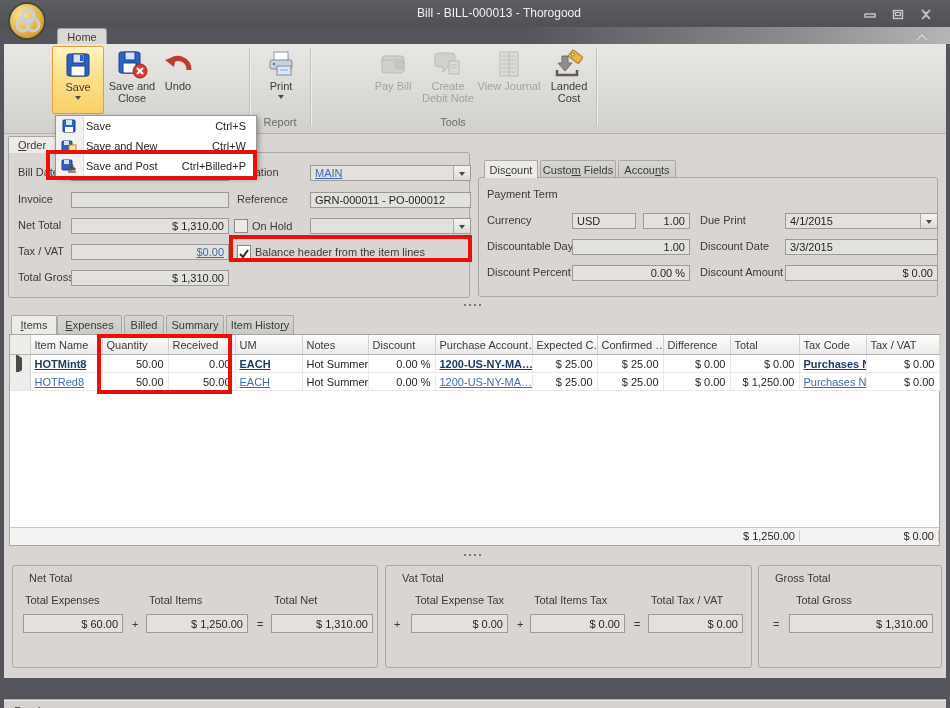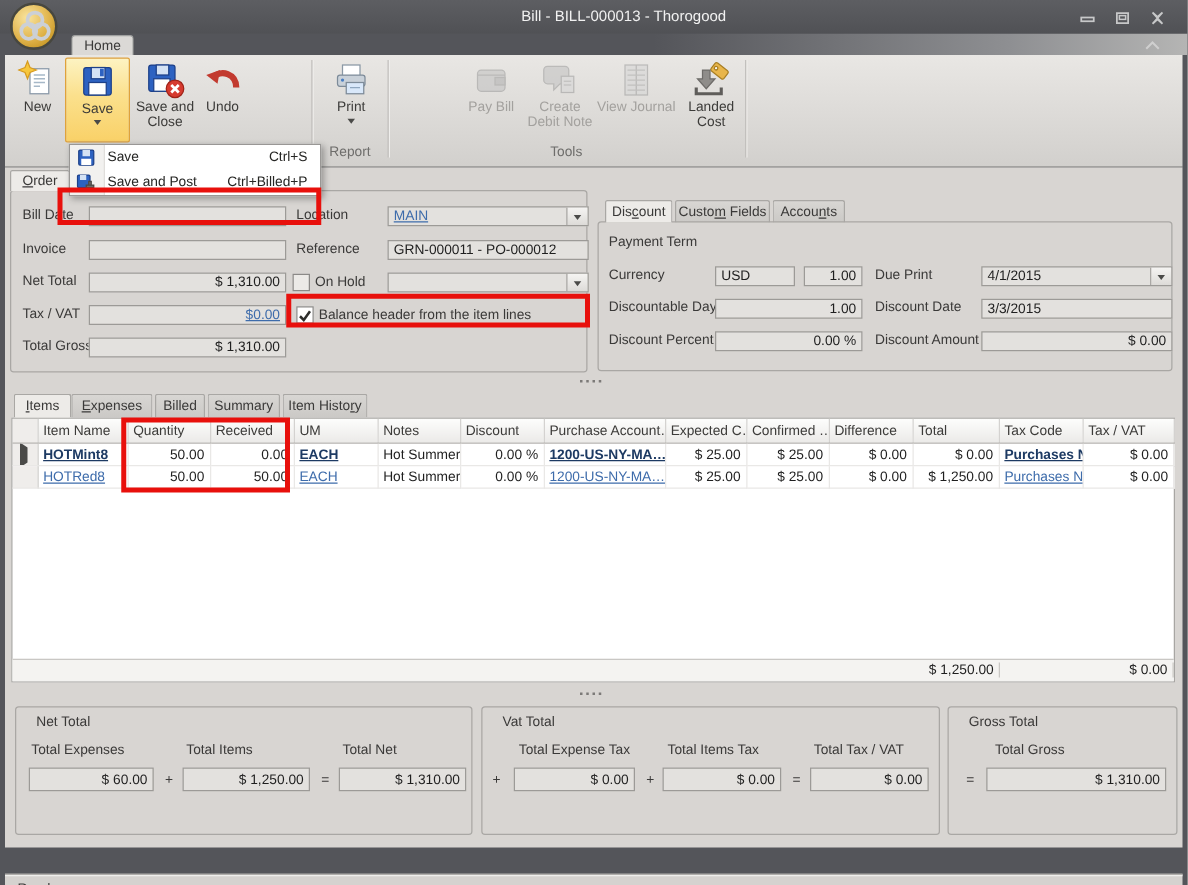--- a/index.html
+++ b/index.html
@@ -98,33 +98,20 @@
     <svg width="34" height="34" style="margin:1px 0 0 1px">
       <g fill="none" stroke="#ccd0d6" stroke-width="3">
         <circle cx="17" cy="11" r="6"></circle>
         <circle cx="12" cy="20" r="6"></circle>
         <circle cx="22" cy="20" r="6"></circle>
       </g>
     </svg>
   </div>
 
   <div id="ribbon">
-    <div class="rbtn" style="left:4px;width:44px">
-      <svg class="ric" viewBox="0 0 32 32">
-        <rect x="10" y="7" width="15" height="20" fill="#fff" stroke="#8a99a8"></rect>
-        <g stroke="#a6b8c8" stroke-width="1.3">
-            <line x1="13" y1="12" x2="22" y2="12"></line>
-            <line x1="13" y1="15" x2="22" y2="15"></line>
-            <line x1="13" y1="18" x2="22" y2="18"></line>
-            <line x1="13" y1="21" x2="18" y2="21"></line>
-          </g>
-        <path d="M8 1 L10 6 L15 8 L10 10 L8 15 L6 10 L1 8 L6 6 Z" fill="#f7c73c" stroke="#d79b20"></path>
-      </svg>
-      <span>New</span>
-    </div>
     <div class="rbtn hl" style="left:48px;width:52px">
       <svg class="ric" viewBox="0 0 32 32">
         <rect x="5" y="5" width="22" height="22" rx="2" fill="#2d62c1" stroke="#1d4089"></rect>
         <rect x="11" y="5" width="11" height="9" fill="#d4e2f4" stroke="#1d4089"></rect>
         <rect x="18" y="6" width="3" height="6" fill="#2d62c1"></rect>
         <rect x="9" y="17" width="14" height="10" fill="#fff" stroke="#1d4089"></rect>
       </svg>
       <span>Save</span>
       <span class="rarrow"></span>
     </div>
@@ -444,20 +431,29 @@
       <svg class="mic" viewBox="0 0 16 16">
         <rect x="2" y="2" width="12" height="12" rx="1" fill="#2d62c1" stroke="#1d4089"></rect>
         <rect x="5" y="2" width="6" height="5" fill="#d4e2f4"></rect>
         <rect x="4" y="9" width="8" height="5" fill="#fff"></rect>
       </svg>
       <span>Save</span>
       <span class="msc">Ctrl+S</span>
     </div>
     <div class="mi">
       <svg class="mic" viewBox="0 0 16 16">
+        <rect x="1" y="3" width="10" height="10" rx="1" fill="#2d62c1" stroke="#1d4089"></rect>
+        <rect x="3" y="3" width="5" height="4" fill="#d4e2f4"></rect>
+        <rect x="8" y="7" width="7" height="8" fill="#fbe48a" stroke="#b08f28"></rect>
+      </svg>
+      <span>Save and New</span>
+      <span class="msc">Ctrl+W</span>
+    </div>
+    <div class="mi">
+      <svg class="mic" viewBox="0 0 16 16">
         <rect x="1" y="2" width="10" height="10" rx="1" fill="#2d62c1" stroke="#1d4089"></rect>
         <rect x="3" y="2" width="5" height="4" fill="#d4e2f4"></rect>
         <path d="M8 10 h6 v2 h-6 Z M10 7 h2 v3 h-2 Z" fill="#6f6d6a" stroke="#4c4a48"></path>
         <rect x="7" y="13" width="8" height="2" fill="#8f8d8a"></rect>
       </svg>
       <span>Save and Post</span>
       <span class="msc">Ctrl+Billed+P</span>
     </div>
   </div>
 

